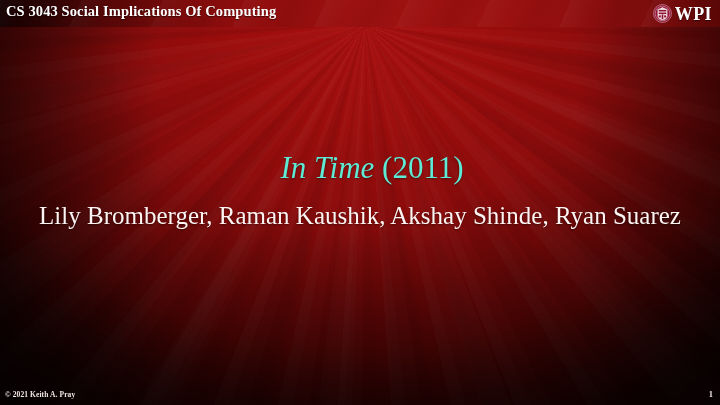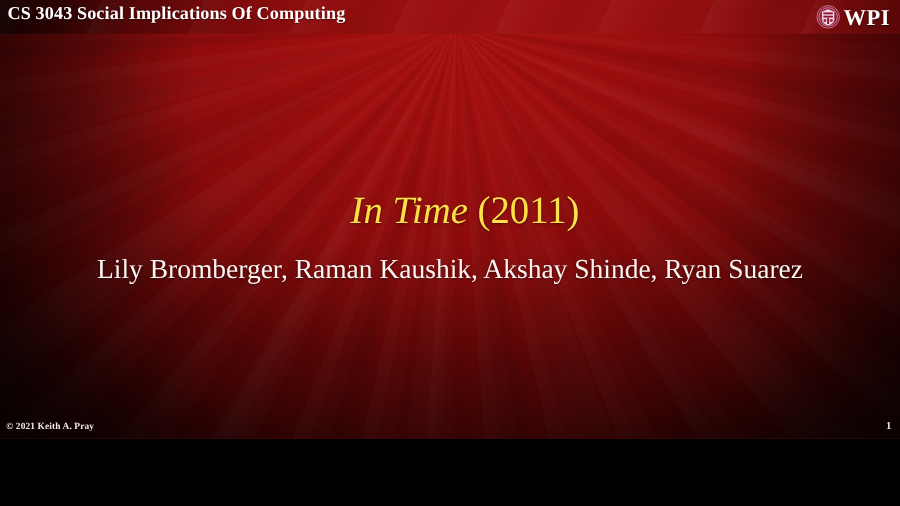--- a/index.html
+++ b/index.html
@@ -3,21 +3,21 @@
 <meta charset="utf-8">
 <style>
   html, body {
     margin: 0;
     padding: 0;
     background: #000;
   }
   #slide {
     position: relative;
     width: 720px;
-    height: 351px;
+    height: 405px;
     overflow: hidden;
     background: #6d0707;
     font-family: "Liberation Serif", "DejaVu Serif", serif;
     -webkit-font-smoothing: antialiased;
   }
 
   
   .bg-base {
     position: absolute;
     inset: 0;
@@ -124,35 +124,35 @@
   
   .body-block {
     position: absolute;
     left: 0;
     top: 150px;
     width: 720px;
     text-align: center;
   }
   .slide-title {
     font-size: 31px;
-    color: #fde047;
+    color: #5eead4;
     line-height: 1.16;
     white-space: nowrap;
     text-shadow: 0 1px 2px rgba(0,0,0,0.45);
     padding-left: 24px;
   }
   .slide-title .movie-name {
     font-style: italic;
   }
   .slide-title .movie-year {
     font-style: normal;
   }
   .slide-authors {
     margin-top: 16px;
-    font-size: 22px;
+    font-size: 25px;
     color: #fcf4f2;
     white-space: nowrap;
     text-shadow: 0 1px 2px rgba(0,0,0,0.45);
   }
 
   
   .footer-copyright {
     position: absolute;
     left: 5px;
     bottom: 6px;

